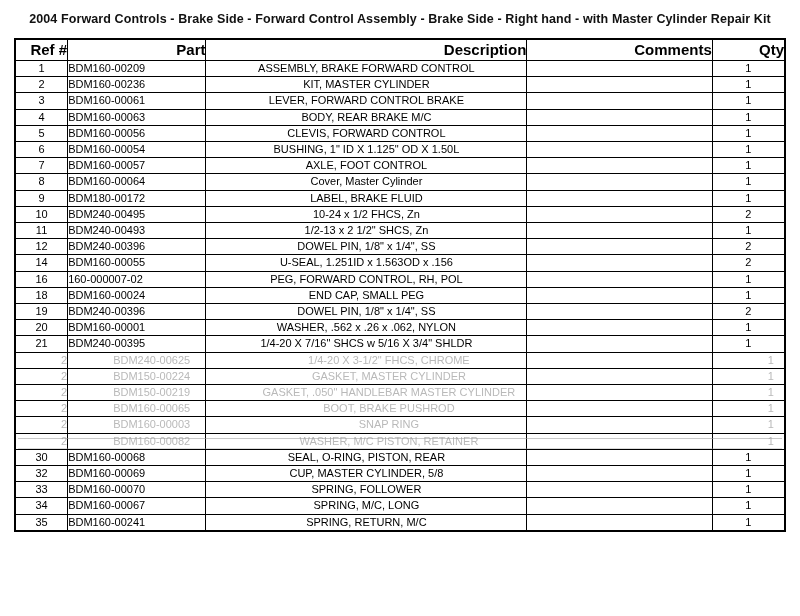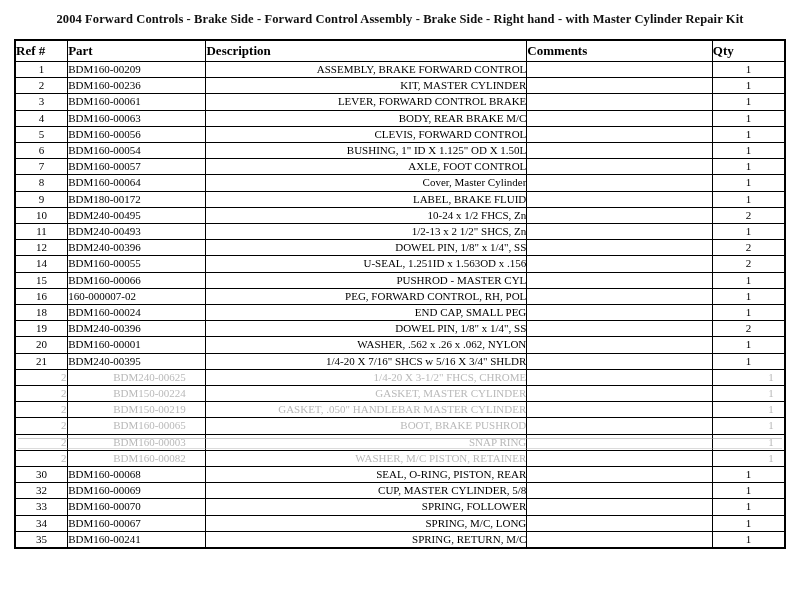--- a/index.html
+++ b/index.html
@@ -12,21 +12,20 @@
     height: 616px;
     font-family: "Liberation Sans", sans-serif;
     color: #000000;
     overflow: hidden;
   }
   .page {
     position: relative;
     width: 800px;
     height: 486px;
     box-sizing: border-box;
-    font-family: Liberation Serif, serif;
   }
   .doc-title {
     text-align: center;
     font-size: 12.5px;
     font-weight: bold;
     color: #111111;
     padding-top: 12px;
     padding-bottom: 12px;
     letter-spacing: 0.1px;
   }
@@ -46,34 +45,34 @@
     border: 1px solid #000000;
     padding: 0;
     height: 15.2px;
     line-height: 15.2px;
     font-weight: normal;
     overflow: hidden;
     white-space: nowrap;
   }
   table.parts thead th {
     font-weight: bold;
-    text-align: left;
+    text-align: right;
     height: 20px;
     line-height: 20px;
-    font-size: 13px;
+    font-size: 15px;
   }
   col.c-ref    { width: 52px; }
   col.c-part   { width: 138px; }
   col.c-desc   { width: 320px; }
   col.c-comm   { width: 185px; }
   col.c-qty    { width: 72px; }
 
   td.ref  { text-align: center; padding: 0 2px; }
   td.part { padding: 0 2px; }
-  td.desc { text-align: right; padding: 0 0 0 4px; }
+  td.desc { text-align: center; padding: 0 0 0 4px; }
   td.comm { text-align: left; padding: 0 0 0 4px; }
   td.qty  { text-align: center; padding: 0 2px; }
 
   tr.faded td {
     color: #b9b9b9;
     padding-left: 45px;
   }
   tr.normal td {
     color: #000000;
   }
@@ -196,27 +195,20 @@
             <td class="qty">2</td>
           </tr>
           <tr class="normal">
             <td class="ref">14</td>
             <td class="part">BDM160-00055</td>
             <td class="desc">U-SEAL, 1.251ID x 1.563OD x .156</td>
             <td class="comm"></td>
             <td class="qty">2</td>
           </tr>
           <tr class="normal">
-            <td class="ref">15</td>
-            <td class="part">BDM160-00066</td>
-            <td class="desc">PUSHROD - MASTER CYL</td>
-            <td class="comm"></td>
-            <td class="qty">1</td>
-          </tr>
-          <tr class="normal">
             <td class="ref">16</td>
             <td class="part">160-000007-02</td>
             <td class="desc">PEG, FORWARD CONTROL, RH, POL</td>
             <td class="comm"></td>
             <td class="qty">1</td>
           </tr>
           <tr class="normal">
             <td class="ref">18</td>
             <td class="part">BDM160-00024</td>
             <td class="desc">END CAP, SMALL PEG</td>

